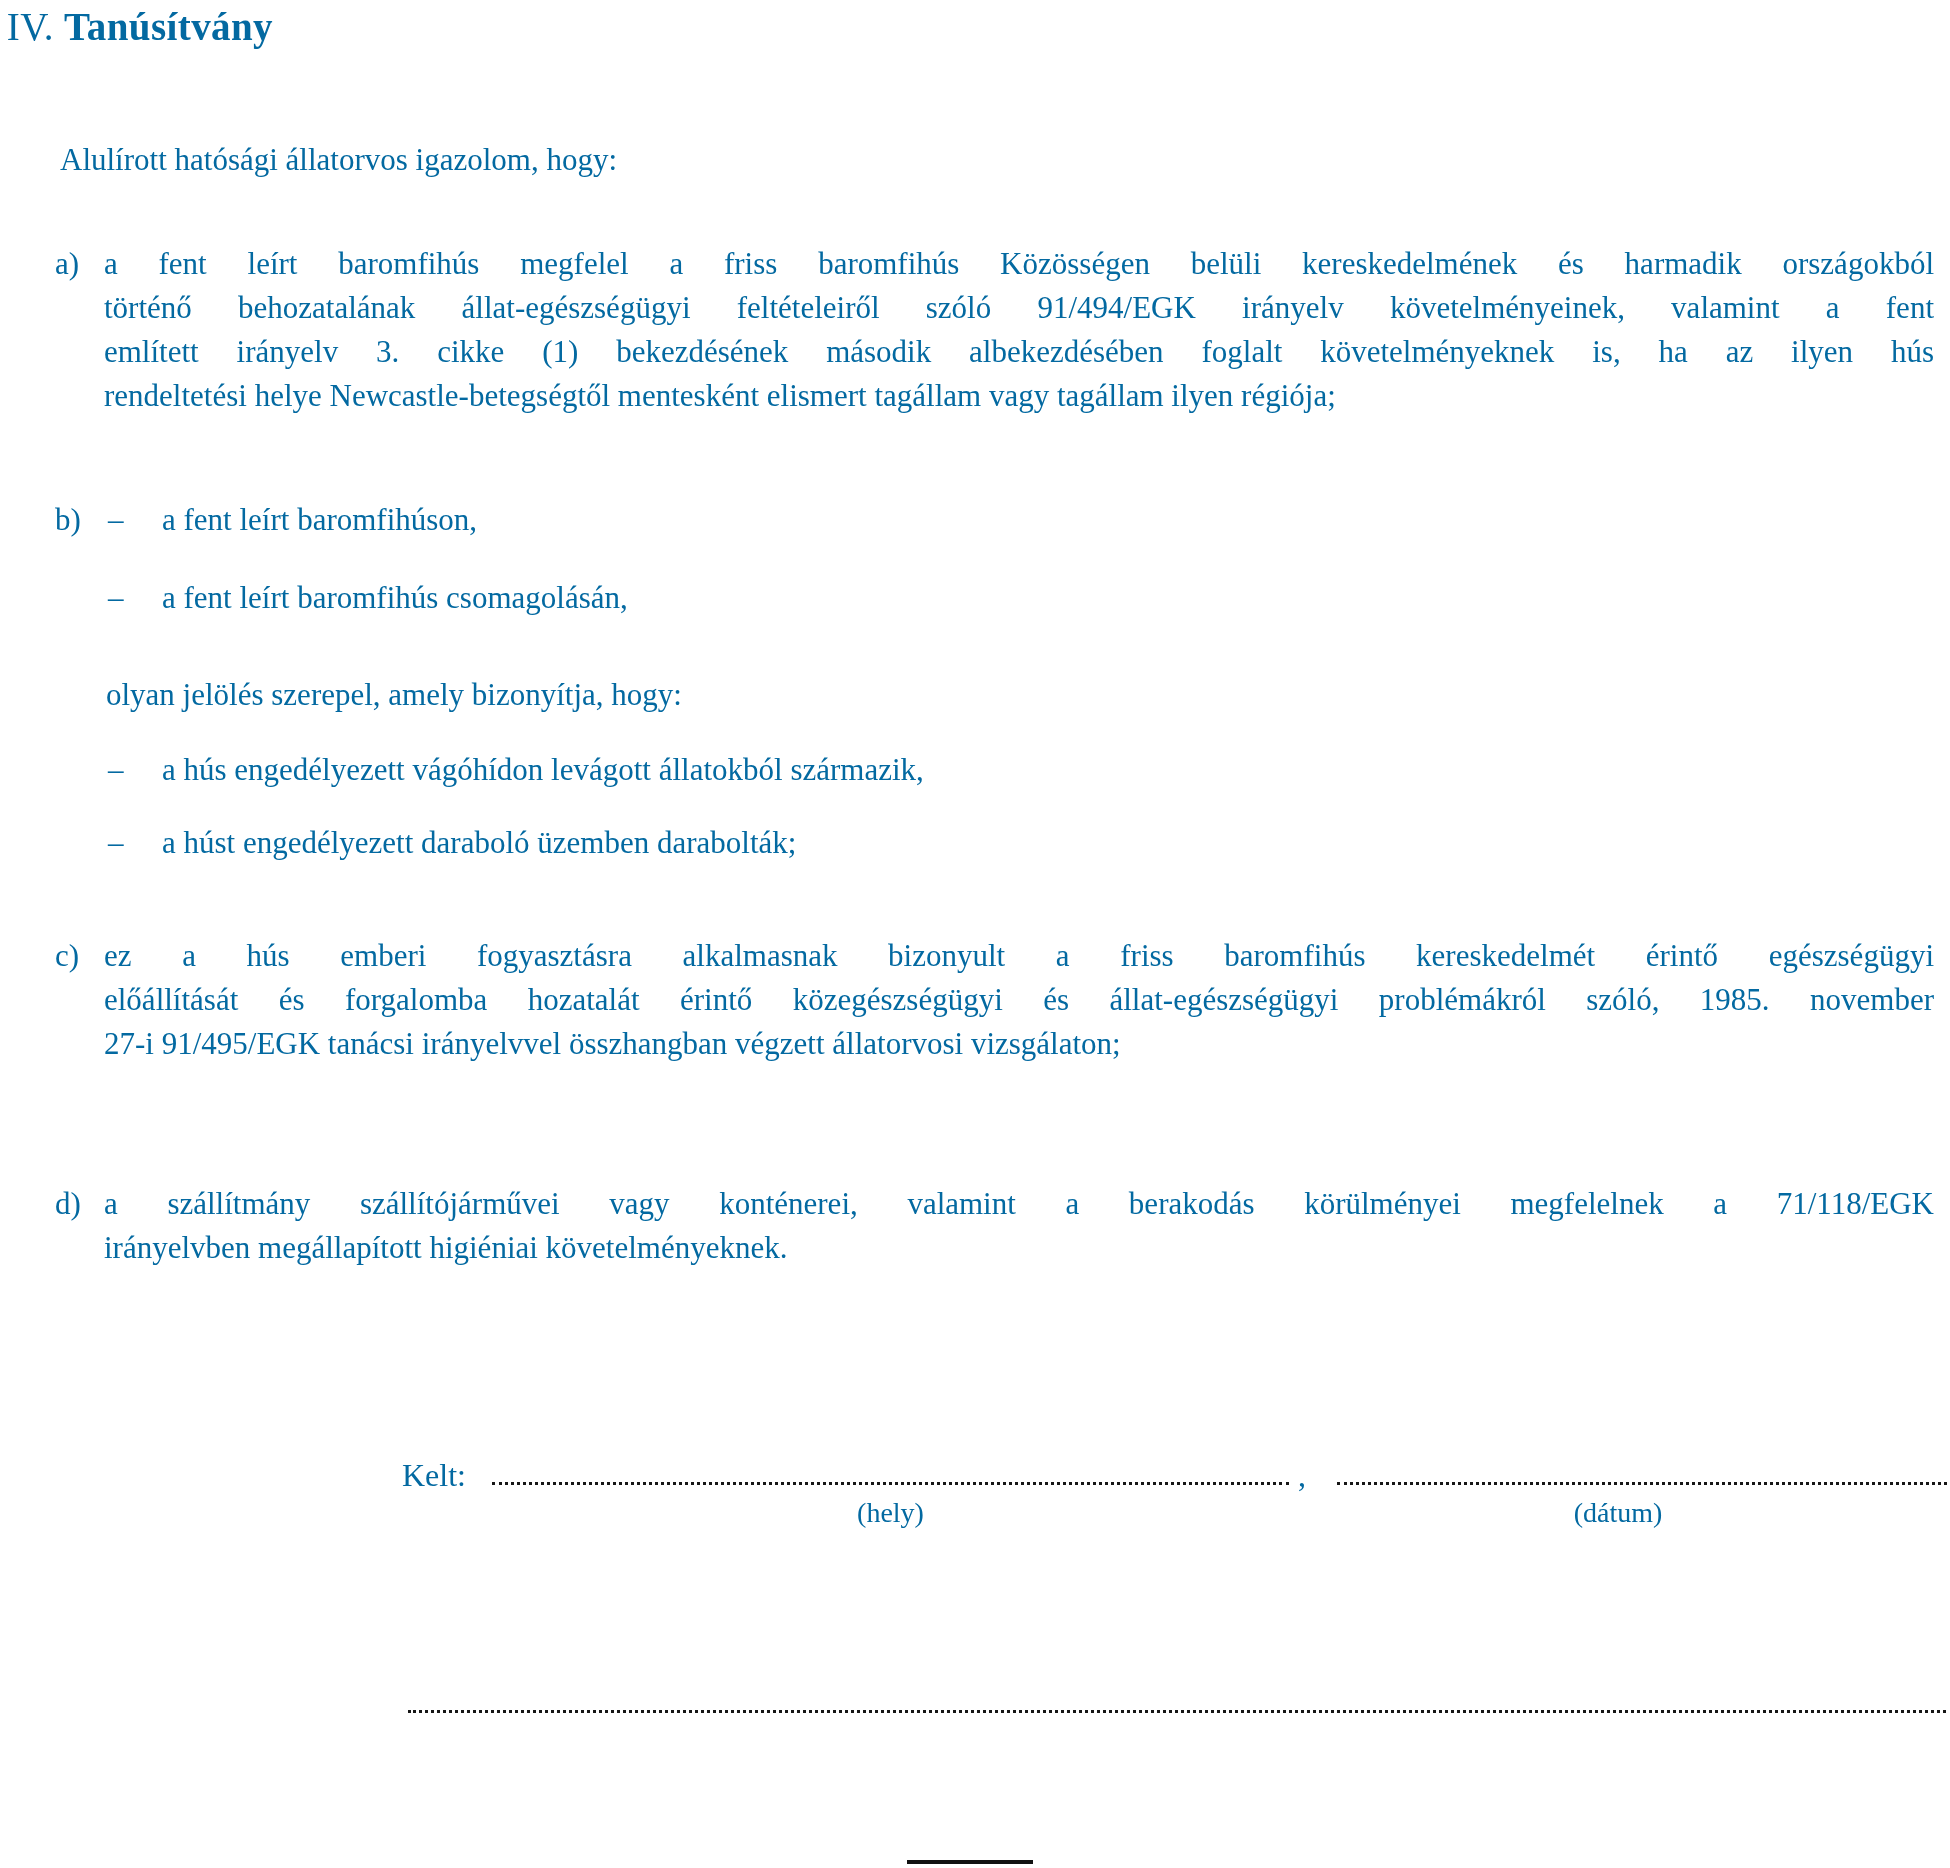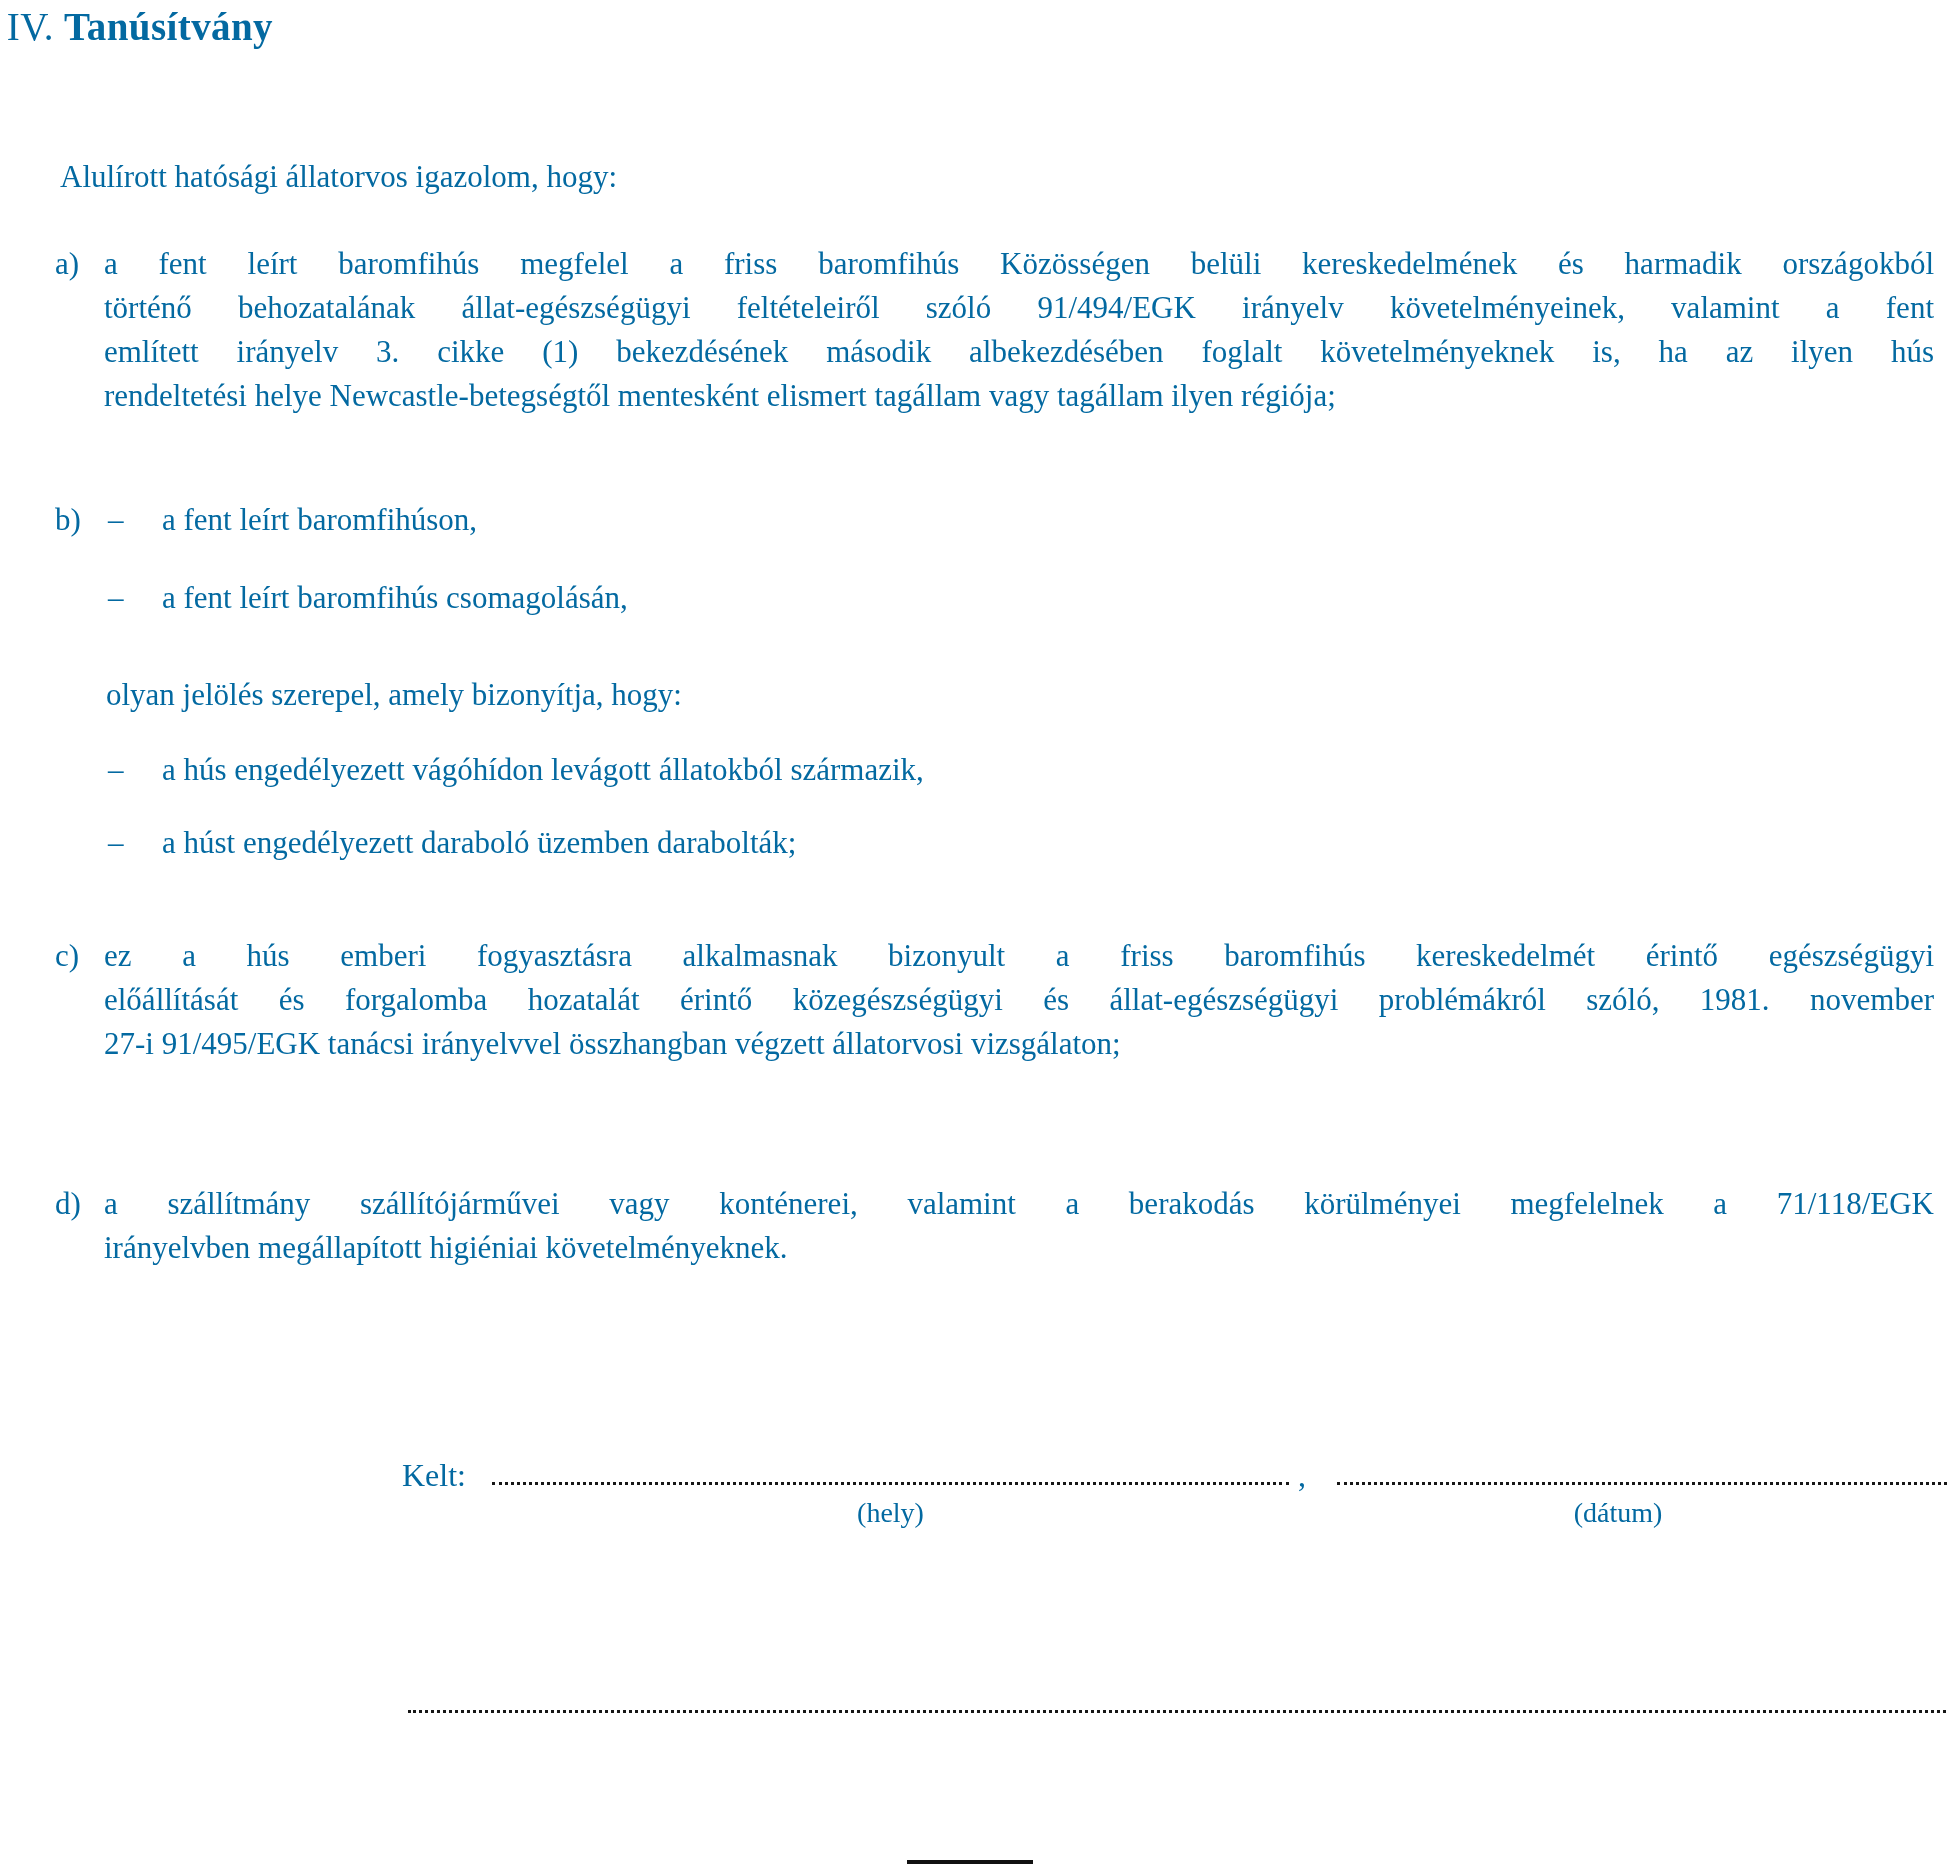--- a/index.html
+++ b/index.html
@@ -49,21 +49,21 @@
 </head>
 <body>
 
 <div class="page">
 
   <div class="abs title" style="left:6.8px; top:3.4px;">
     <span class="num">IV.</span>
     <span class="bold">Tanúsítvány</span>
   </div>
 
-  <div class="abs body-text nowrap" style="left:60px; top:138px;margin-top:17px;">Alulírott hatósági állatorvos igazolom, hogy:</div>
+  <div class="abs body-text nowrap" style="left:60px; top:138px;">Alulírott hatósági állatorvos igazolom, hogy:</div>
 
   <div class="abs body-text" style="left:55px; top:242px;">a)</div>
   <div class="abs jpar" style="left:104px; top:242px; width:1830px;">
     <div class="jline">a fent leírt baromfihús megfelel a friss baromfihús Közösségen belüli kereskedelmének és harmadik országokból</div>
     <div class="jline">történő behozatalának állat-egészségügyi feltételeiről szóló 91/494/EGK irányelv követelményeinek, valamint a fent</div>
     <div class="jline">említett irányelv 3. cikke (1) bekezdésének második albekezdésében foglalt követelményeknek is, ha az ilyen hús</div>
     <div class="jline last">rendeltetési helye Newcastle-betegségtől mentesként elismert tagállam vagy tagállam ilyen régiója;</div>
   </div>
 
   <div class="abs body-text" style="left:55px; top:498px;">b)</div>
@@ -77,21 +77,21 @@
 
   <div class="abs body-text" style="left:108px; top:748px;">–</div>
   <div class="abs body-text nowrap" style="left:162px; top:748px;">a hús engedélyezett vágóhídon levágott állatokból származik,</div>
 
   <div class="abs body-text" style="left:108px; top:821px;">–</div>
   <div class="abs body-text nowrap" style="left:162px; top:821px;">a húst engedélyezett daraboló üzemben darabolták;</div>
 
   <div class="abs body-text" style="left:55px; top:934px;">c)</div>
   <div class="abs jpar" style="left:104px; top:934px; width:1830px;">
     <div class="jline">ez a hús emberi fogyasztásra alkalmasnak bizonyult a friss baromfihús kereskedelmét érintő egészségügyi</div>
-    <div class="jline">előállítását és forgalomba hozatalát érintő közegészségügyi és állat-egészségügyi problémákról szóló, 1981. november</div>
+    <div class="jline">előállítását és forgalomba hozatalát érintő közegészségügyi és állat-egészségügyi problémákról szóló, 1985. november</div>
     <div class="jline last">27-i 91/495/EGK tanácsi irányelvvel összhangban végzett állatorvosi vizsgálaton;</div>
   </div>
 
   <div class="abs body-text" style="left:55px; top:1182px;">d)</div>
   <div class="abs jpar" style="left:104px; top:1182px; width:1830px;">
     <div class="jline">a szállítmány szállítójárművei vagy konténerei, valamint a berakodás körülményei megfelelnek a 71/118/EGK</div>
     <div class="jline last">irányelvben megállapított higiéniai követelményeknek.</div>
   </div>
 
   <div class="abs body-text" style="left:402px; top:1453px; font-size:32px;">Kelt:</div>

